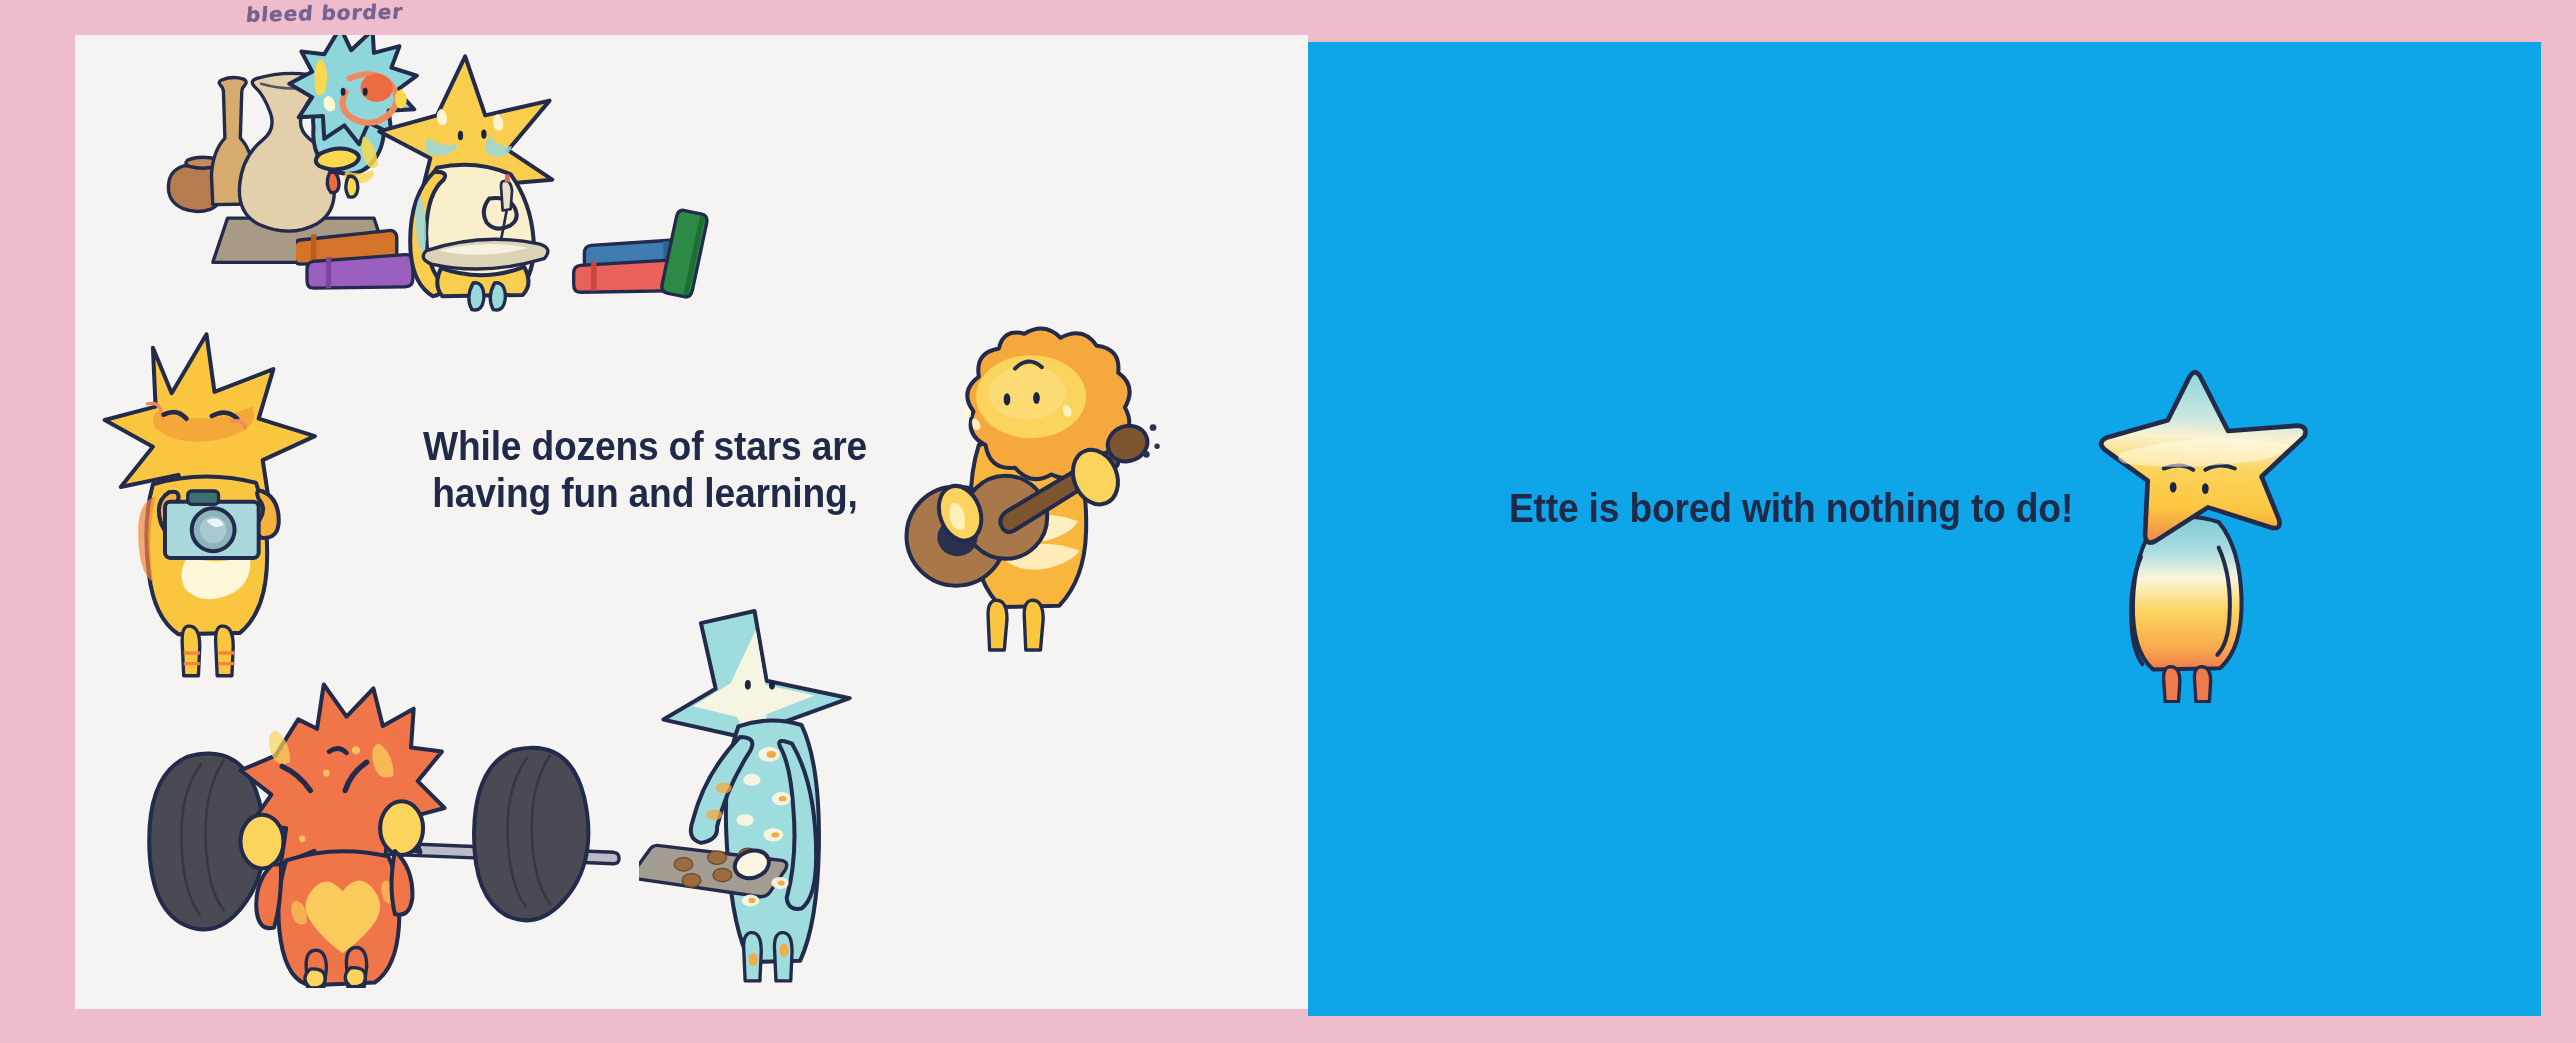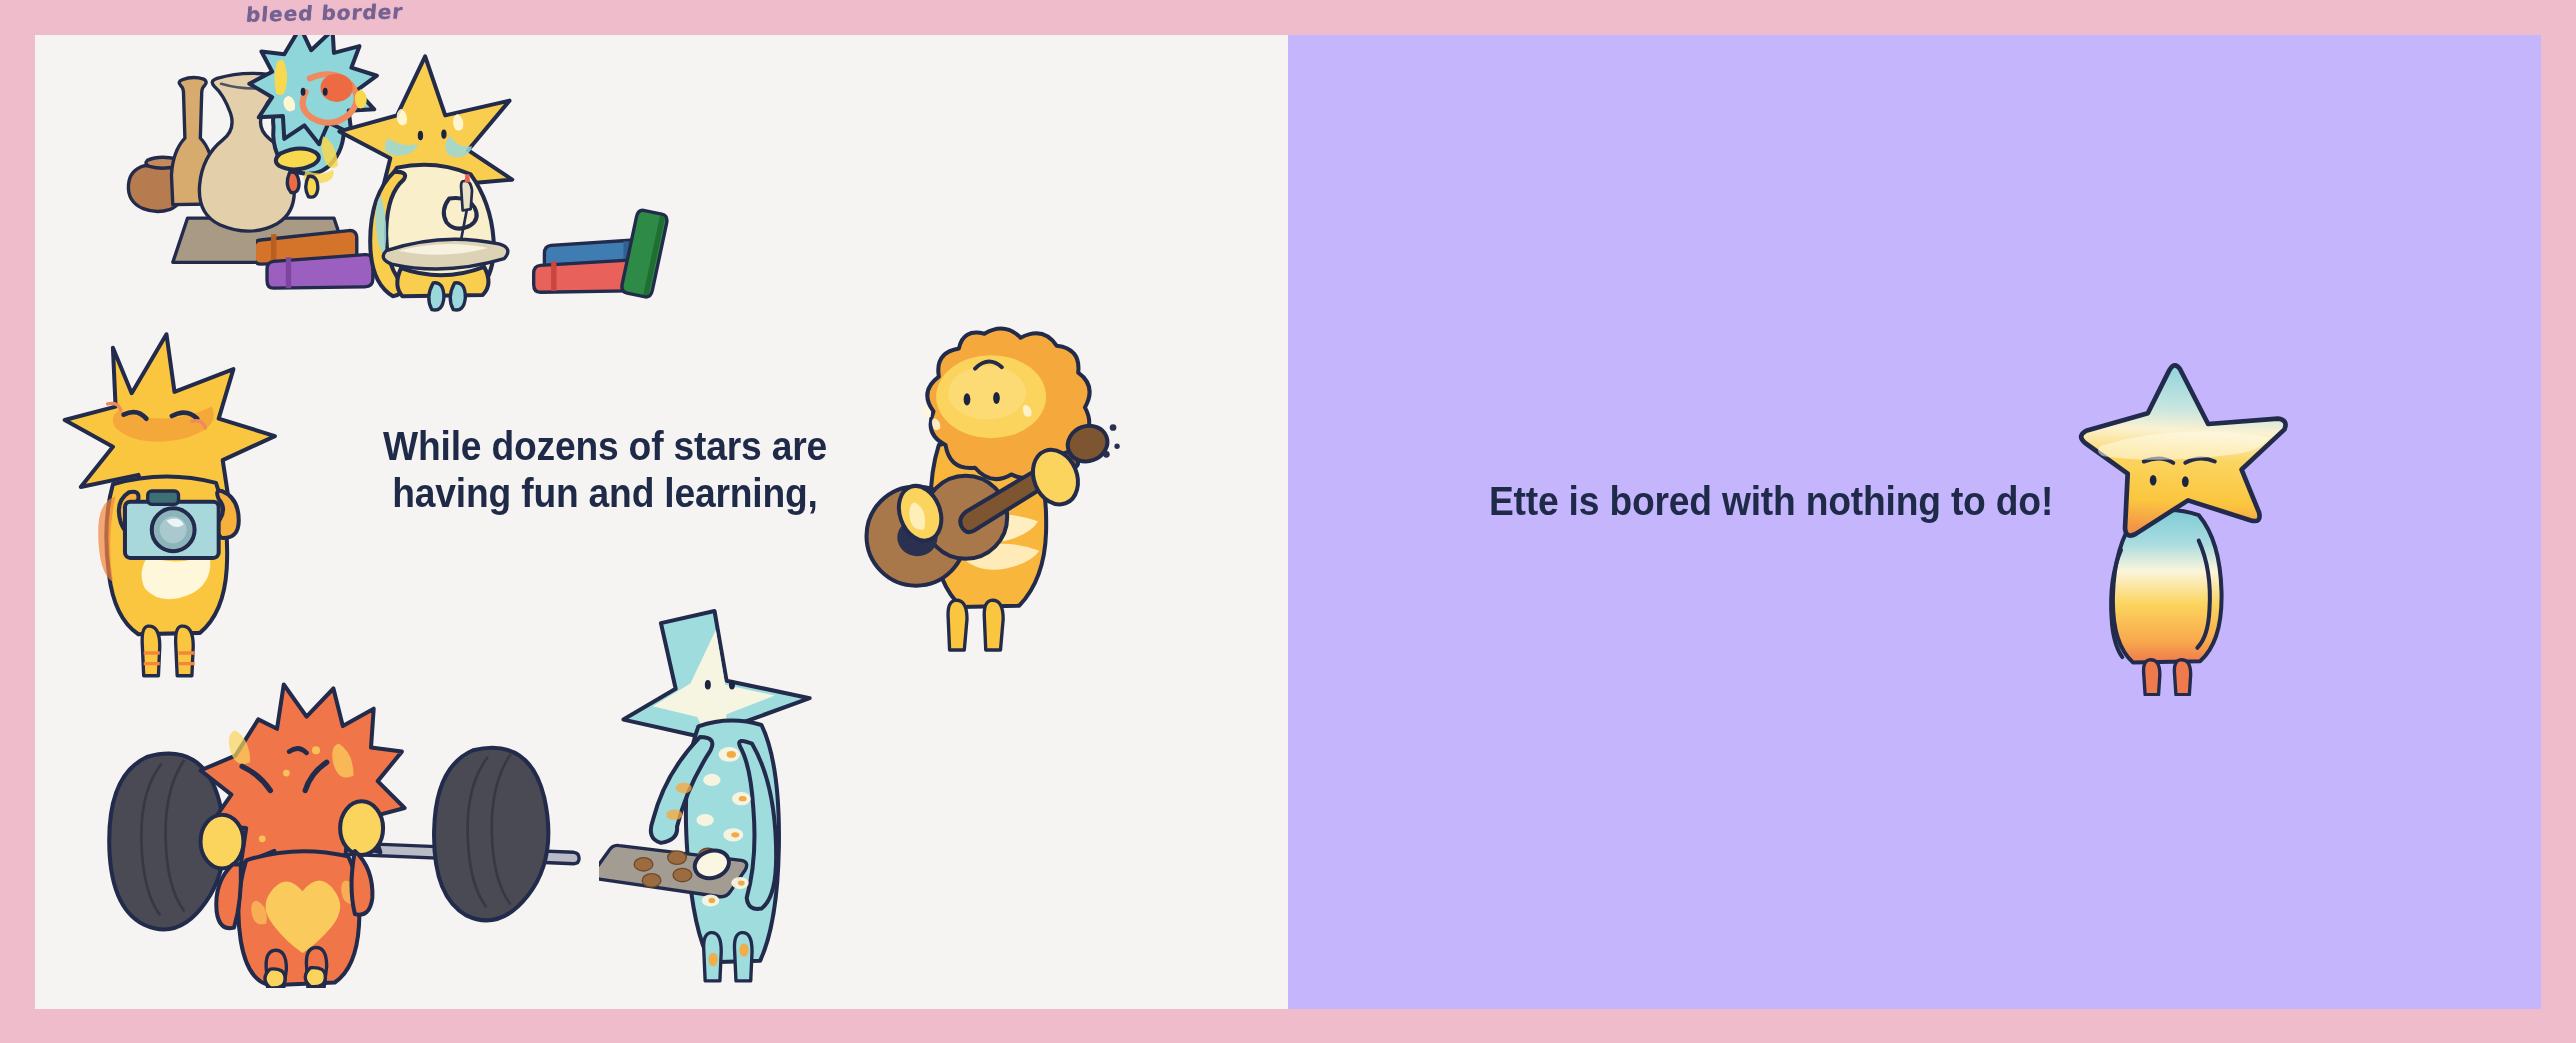--- a/index.html
+++ b/index.html
@@ -67,21 +67,21 @@
 </style>
 </head>
 <body>
 
 <div id="stage" style="background: rgb(239, 188, 203);">
 
   <div id="bleed-note" style="color: rgb(107, 91, 142);">bleed border</div>
 
   <div id="spread">
 
-    <div id="page-left" class="page" style="background: rgb(245, 244, 242);">
+    <div id="page-left" class="page" style="background: rgb(245, 244, 242); margin-left: 40px;">
 
       <svg class="art" style="left:72px; top:-13.4px;" width="282" height="282" viewBox="0 0 420 420">
 
         <path class="ink" fill="#B67B4F" stroke-width="5" d="M56 214 q-22 6 -24 28 q-2 26 22 36 q20 8 40 1 q20 -8 19 -32 q-1 -24 -22 -31 z"></path>
         <path class="ink" fill="#C28A5D" stroke-width="5" d="M60 206 q18 -8 44 -2 q8 3 3 10 q-22 7 -44 1 q-8 -4 -3 -9 z"></path>
 
         <path class="ink" fill="#D6AB6D" stroke-width="5" d="M112 86 q16 -6 32 -1 q7 4 1 10 q-4 3 -4 12 l-2 66 q18 18 20 58 l-1 40 l-60 1 l-2 -44 q2 -36 20 -55 l-2 -66 q0 -9 -4 -12 q-6 -6 2 -9 z"></path>
 
         <path class="ink" fill="#A89A84" stroke-width="5" d="M120 292 l218 0 l22 66 l-262 0 z"></path>
 
@@ -313,21 +313,21 @@
 
         <path class="ink" fill="#9FDCDD" stroke-width="5" d="M166 498 q16 -2 16 28 l-2 44 l-22 0 l-2 -44 q-2 -26 10 -28 z"></path>
         <path class="ink" fill="#9FDCDD" stroke-width="5" d="M212 498 q16 -2 16 28 l-2 44 l-22 0 l-2 -44 q-2 -26 10 -28 z"></path>
         <ellipse cx="170" cy="538" rx="7" ry="10" fill="#F6A93C" opacity=".9"></ellipse>
         <ellipse cx="216" cy="524" rx="7" ry="10" fill="#F6A93C" opacity=".9"></ellipse>
       </svg>
 
       <div id="left-text" class="story-text" style="color: rgb(30, 42, 71);">While dozens of stars are having fun and learning,</div>
     </div>
 
-    <div id="page-right" class="page" style="background: #c4b5fd;">
+    <div id="page-right" class="page" style="background: #0ea5e9; margin-top: 7px;">
 
       <div id="right-text" class="story-text" style="color: rgb(30, 42, 71);">Ette is bored with nothing to do!</div>
 
       <svg class="art" style="left:786px; top:326px;" width="228" height="335" viewBox="0 0 340 500">
         <defs>
           <linearGradient id="etteGrad" x1="0.5" y1="0" x2="0.45" y2="1">
             <stop offset="0%" stop-color="#8FD4DC"></stop>
             <stop offset="26%" stop-color="#C9E6E0"></stop>
             <stop offset="38%" stop-color="#FBF2D2"></stop>
             <stop offset="56%" stop-color="#FBD45E"></stop>

